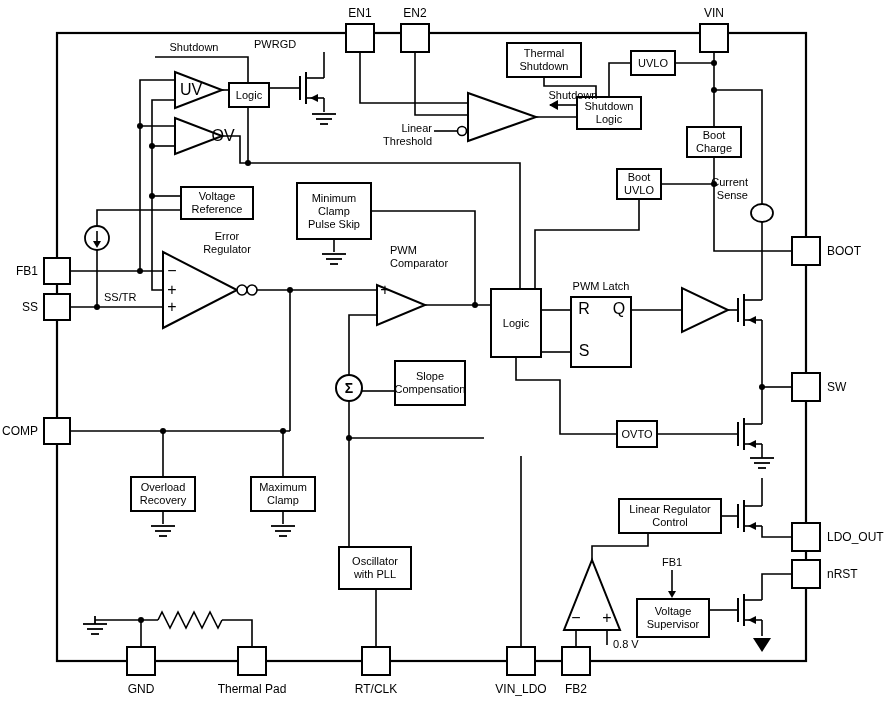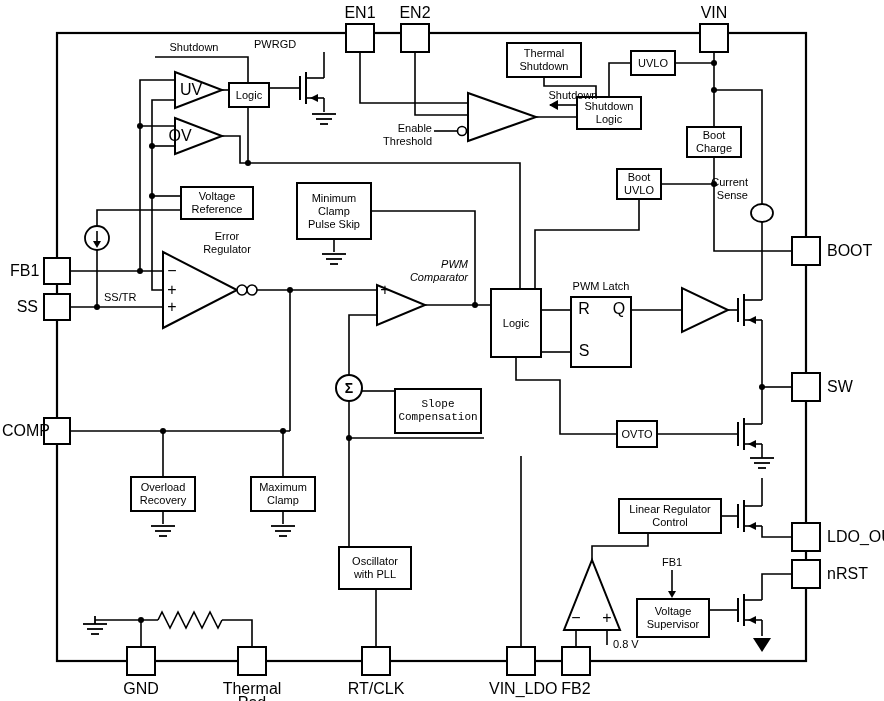--- a/index.html
+++ b/index.html
@@ -3,21 +3,21 @@
 <meta charset="utf-8">
 <style>
   html,body{margin:0;padding:0;background:#fff;}
   .stage{position:relative;width:884px;height:701px;background:#fff;overflow:hidden;
          font-family:"Liberation Sans",sans-serif;color:#000;}
   .stage svg{position:absolute;left:0;top:0;}
   .blk{position:absolute;box-sizing:border-box;border:2px solid #000;background:#fff;
        display:flex;align-items:center;justify-content:center;text-align:center;
        font-size:11px;line-height:13px;white-space:pre-line;}
   .pin{position:absolute;box-sizing:border-box;border:2px solid #000;background:#fff;}
-  .plabel{position:absolute;font-size:16px;line-height:14px;}
+  .plabel{position:absolute;font-size:12px;line-height:14px;}
   .lbl{position:absolute;font-size:11px;line-height:13px;white-space:pre-line;}
   .sym{position:absolute;font-size:16px;line-height:12px;display:flex;align-items:center;justify-content:center;}
   .tc{text-align:center;justify-content:center;}
   .tr{text-align:right;}
   .big{font-size:14px;font-weight:bold;}
 </style>
 </head>
 <body>
 
 <div class="stage">
@@ -244,21 +244,21 @@
 <div class="blk" style="left:616px;top:168px;width:46px;height:32px;">Boot
 UVLO</div>
 <div class="blk" style="left:180px;top:186px;width:74px;height:34px;">Voltage
 Reference</div>
 <div class="blk" style="left:296px;top:182px;width:76px;height:58px;">Minimum
 Clamp
 Pulse Skip</div>
 <div class="blk" style="left:490px;top:288px;width:52px;height:70px;">Logic</div>
 <div class="blk" style="left:570px;top:296px;width:62px;height:72px;"></div>
 <div class="blk" style="left:616px;top:420px;width:42px;height:28px;">OVTO</div>
-<div class="blk" style="left:394px;top:388px;width:88px;height:46px;font-family:Liberation Mono, monospace;">Slope
+<div class="blk" style="left:394px;top:360px;width:72px;height:46px;">Slope
 Compensation</div>
 <div class="blk" style="left:130px;top:476px;width:66px;height:36px;">Overload
 Recovery</div>
 <div class="blk" style="left:250px;top:476px;width:66px;height:36px;">Maximum
 Clamp</div>
 <div class="blk" style="left:338px;top:546px;width:74px;height:44px;">Oscillator
 with PLL</div>
 <div class="blk" style="left:618px;top:498px;width:104px;height:36px;">Linear Regulator
 Control</div>
 <div class="blk" style="left:636px;top:598px;width:74px;height:40px;">Voltage
@@ -292,35 +292,35 @@
 <div class="plabel" style="left:827px;top:567px;width:44px;">nRST</div>
 <div class="plabel tc" style="left:116px;top:682px;width:50px;text-align:center;">GND</div>
 <div class="plabel tc" style="left:212px;top:682px;width:80px;text-align:center;">Thermal Pad</div>
 <div class="plabel tc" style="left:346px;top:682px;width:60px;text-align:center;">RT/CLK</div>
 <div class="plabel tc" style="left:489px;top:682px;width:64px;text-align:center;">VIN_LDO</div>
 <div class="plabel tc" style="left:558px;top:682px;width:36px;text-align:center;">FB2</div>
 
 <div class="lbl tc" style="left:158px;top:41px;width:72px;text-align:center;">Shutdown</div>
 <div class="lbl" style="left:254px;top:38px;width:56px;">PWRGD</div>
 <div class="lbl tc" style="left:541px;top:89px;width:64px;text-align:center;">Shutdown</div>
-<div class="lbl tr" style="left:366px;top:122px;width:66px;">Enable
+<div class="lbl tr" style="left:366px;top:122px;width:66px;">Linear
 Threshold</div>
 <div class="lbl tc" style="left:186px;top:230px;width:82px;text-align:center;">Error
 Regulator</div>
 <div class="lbl" style="left:104px;top:291px;width:46px;">SS/TR</div>
-<div class="lbl tc" style="left:390px;top:258px;width:78px;text-align:right;font-style:italic;">PWM
+<div class="lbl tc" style="left:390px;top:244px;width:78px;text-align:left;">PWM
 Comparator</div>
 <div class="lbl tc" style="left:562px;top:280px;width:78px;text-align:center;">PWM Latch</div>
 <div class="lbl tr" style="left:692px;top:176px;width:56px;">Current
 Sense</div>
 <div class="lbl tc" style="left:652px;top:556px;width:40px;text-align:center;">FB1</div>
 <div class="lbl" style="left:613px;top:638px;width:40px;">0.8 V</div>
 
 <div class="sym" style="left:177px;top:83px;width:28px;height:13px;">UV</div>
-<div class="sym" style="left:166px;top:129px;width:28px;height:13px;">OV</div>
+<div class="sym" style="left:177px;top:129px;width:28px;height:13px;padding-left:32px;">OV</div>
 <div class="sym big" style="left:340px;top:379px;width:18px;height:18px;">Σ</div>
 <div class="sym" style="left:577px;top:302px;width:14px;height:14px;">R</div>
 <div class="sym" style="left:612px;top:302px;width:14px;height:14px;">Q</div>
 <div class="sym" style="left:577px;top:344px;width:14px;height:14px;">S</div>
 <div class="sym" style="left:165px;top:264px;width:14px;height:13px;">−</div>
 <div class="sym" style="left:165px;top:283px;width:14px;height:13px;">+</div>
 <div class="sym" style="left:165px;top:300px;width:14px;height:13px;">+</div>
 <div class="sym" style="left:379px;top:284px;width:12px;height:12px;">+</div>
 <div class="sym" style="left:569px;top:611px;width:14px;height:13px;">−</div>
 <div class="sym" style="left:600px;top:611px;width:14px;height:13px;">+</div>

